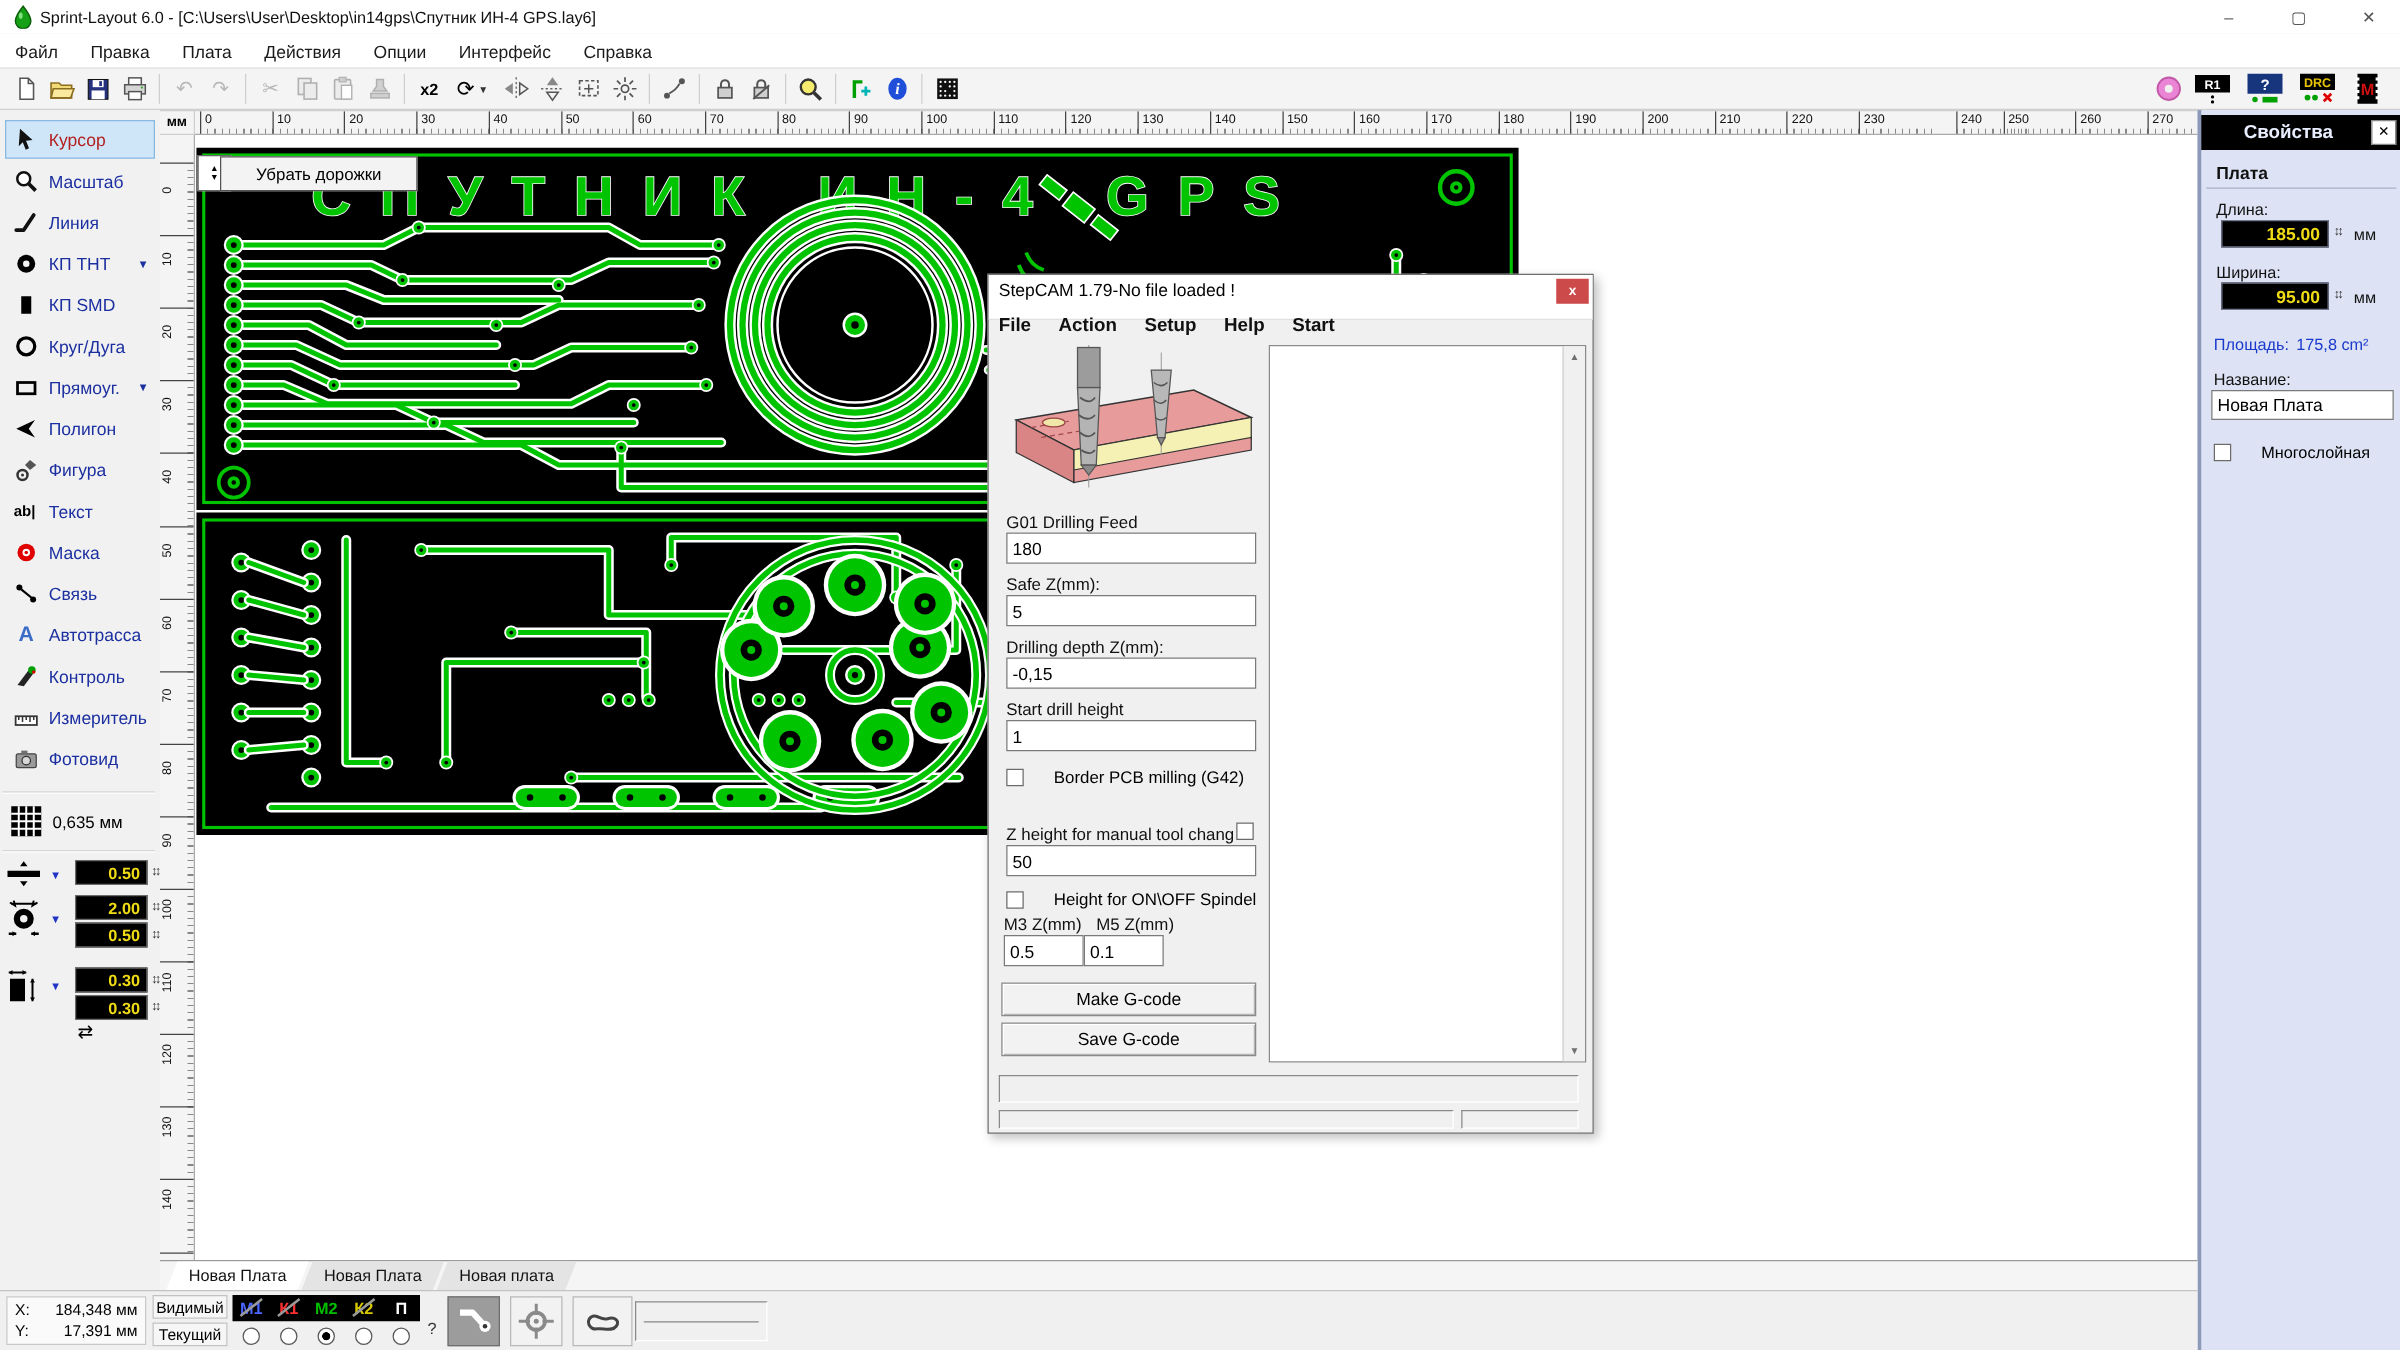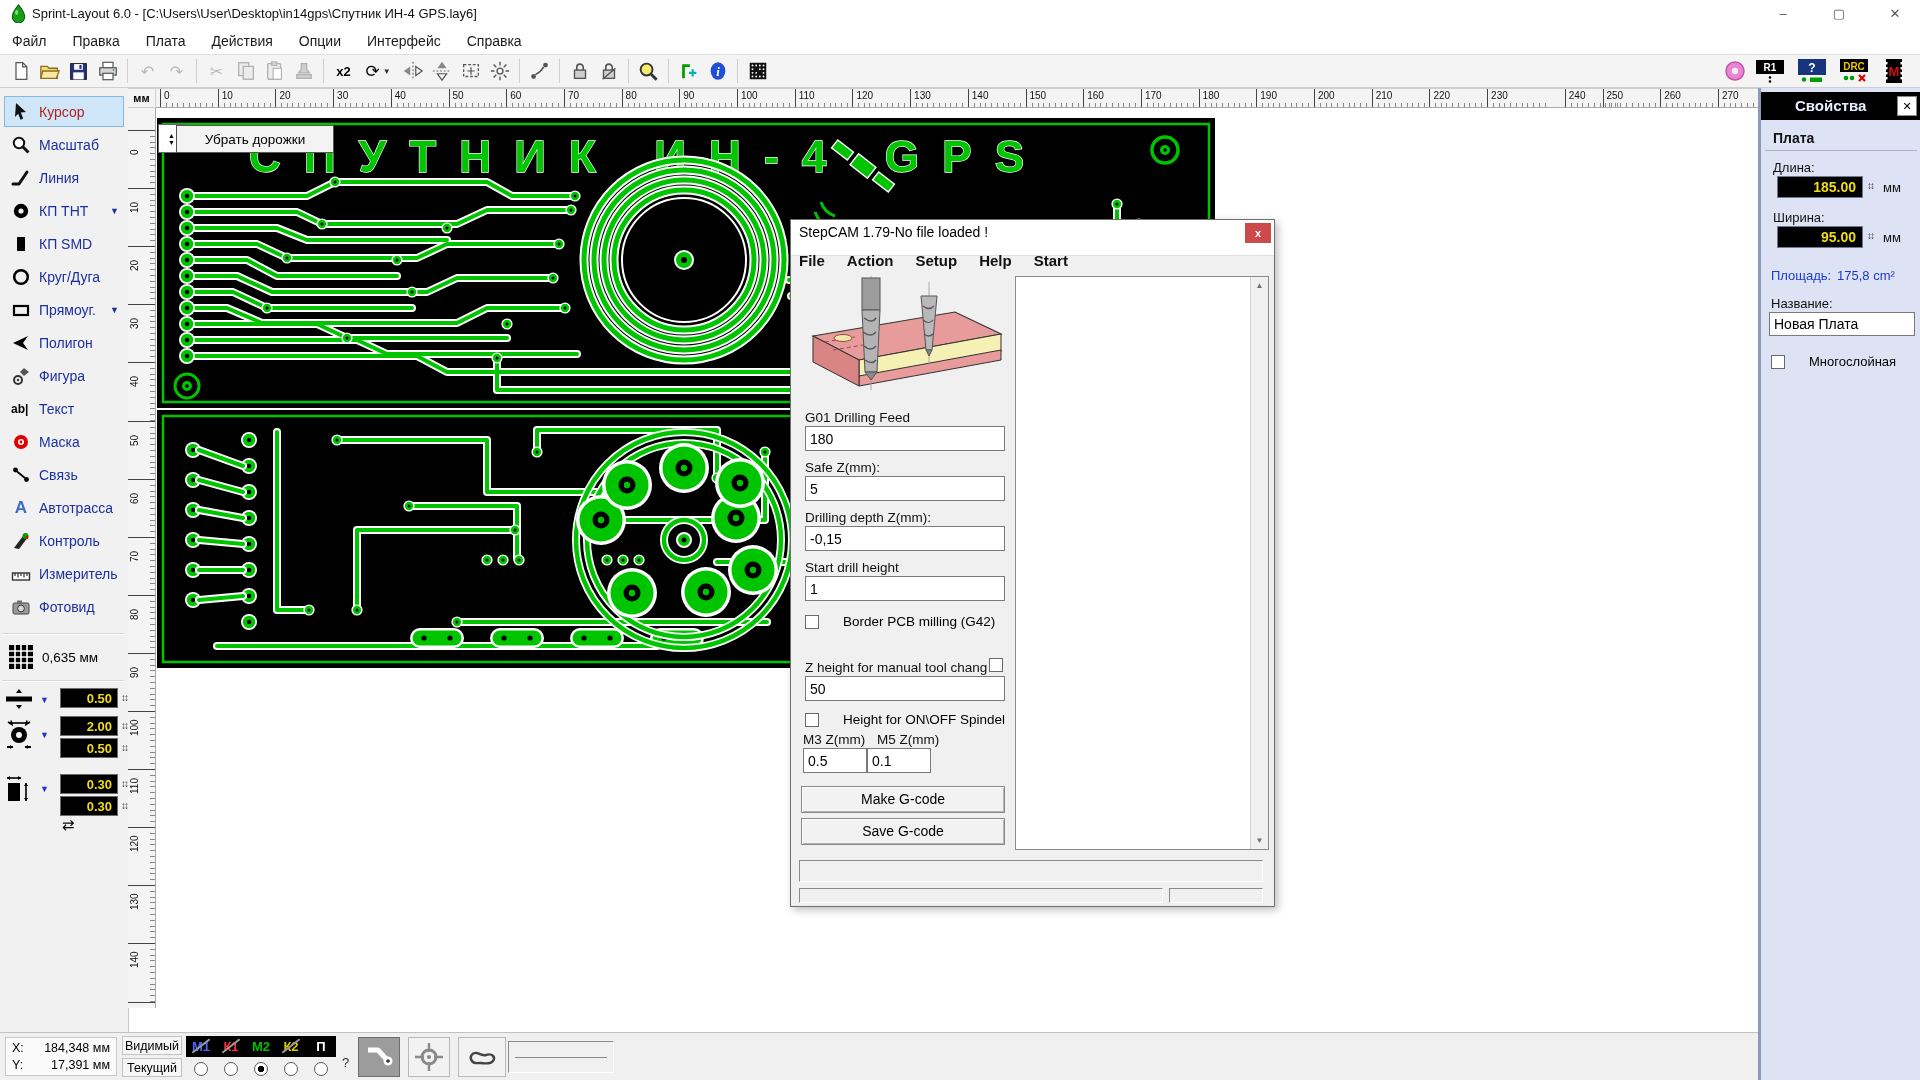--- a/index.html
+++ b/index.html
@@ -1104,20 +1104,21 @@
     <div class="plabel" style="left:10px;top:180px;color:#1a3acc">Площадь:</div>
     <div class="plabel" style="left:76px;top:180px;color:#1a3acc">175,8 cm²</div>
     <div class="plabel" style="left:10px;top:208px">Название:</div>
     <input class="win-input" style="left: 8px; top: 224px; width: 146px; height: 24px;" value="Новая Плата">
     <div class="chkrow" style="left:10px;top:266px">
       <span class="checkbox" style="background:#fff"></span>
       <span style="font-size:13px">Многослойная</span>
     </div>
   </div>
 
+  <div class="abs tabsrow"><span class="tab active" style="margin-left: 5px;">Новая Плата</span><span class="tab">Новая Плата</span><span class="tab">Новая плата</span></div>
 
   <div class="abs statusbar">
     <div class="coords">
       <div class="row">
           <span>X:</span>
           <span>184,348 мм</span>
         </div>
       <div class="row">
           <span>Y:</span>
           <span>17,391 мм</span>

